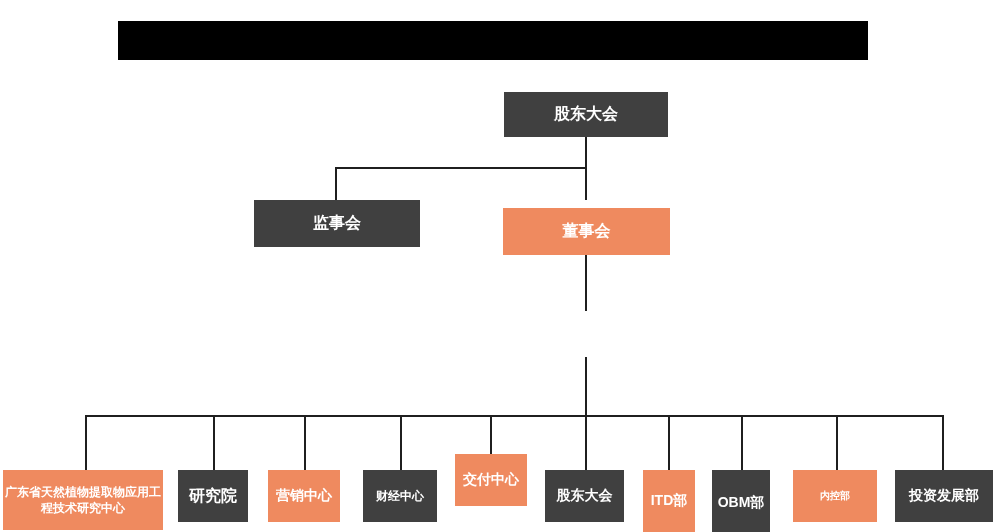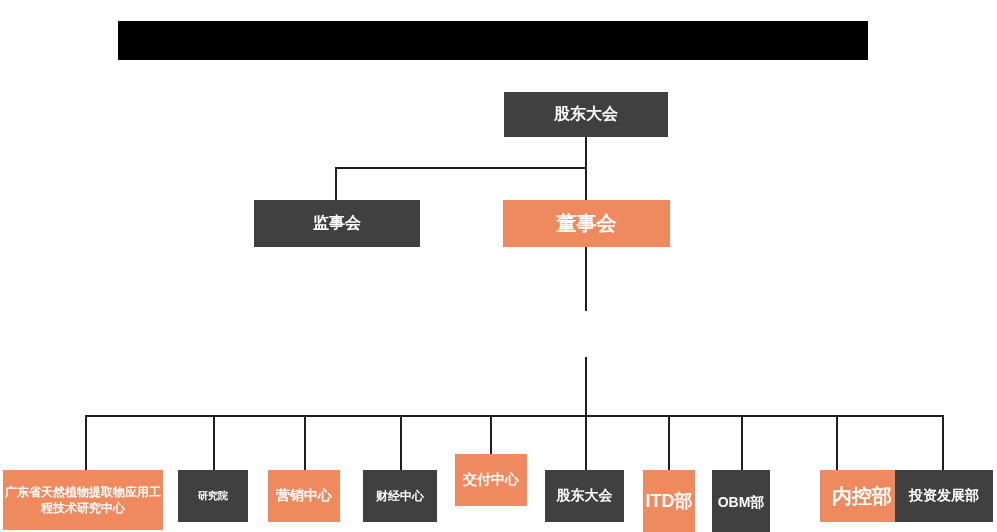--- a/index.html
+++ b/index.html
@@ -25,32 +25,32 @@
     text-align: center;
     color: #ffffff;
     font-weight: bold;
     box-sizing: border-box;
   }
   .node--dark  { background: #404040; }
   .node--light { background: #EF8A5F; }
 
   .n-shareholders { left: 504px; top:  92px; width: 164px; height: 45px; font-size: 16px; }
   .n-supervisory  { left: 254px; top: 200px; width: 166px; height: 47px; font-size: 16px; }
-  .n-board        { left: 503px; top: 200px; width: 167px; height: 47px; font-size: 20px; justify-content: center; }
+  .n-board        { left: 503px; top: 208px; width: 167px; height: 47px; font-size: 16px; justify-content: center; }
   .n-management   { left: 505px; top: 311px; width: 165px; height: 46px; font-size: 16px; }
 
   .n-b1  { left:   3px; top: 470px; width: 160px; height: 60px; font-size: 12px; line-height: 1.35; padding: 0 0; }
-  .n-b2  { left: 178px; top: 470px; width:  70px; height: 52px; font-size: 10px; }
+  .n-b2  { left: 178px; top: 470px; width:  70px; height: 52px; font-size: 16px; }
   .n-b3  { left: 268px; top: 470px; width:  72px; height: 52px; font-size: 14px; }
   .n-b4  { left: 363px; top: 470px; width:  74px; height: 52px; font-size: 12px; }
   .n-b5  { left: 455px; top: 454px; width:  72px; height: 52px; font-size: 14px; }
   .n-b6  { left: 545px; top: 470px; width:  79px; height: 52px; font-size: 14px; }
-  .n-b7  { left: 643px; top: 470px; width:  52px; height: 62px; font-size: 18px; }
+  .n-b7  { left: 643px; top: 470px; width:  52px; height: 62px; font-size: 14px; }
   .n-b8  { left: 712px; top: 470px; width:  58px; height: 66px; font-size: 14px; }
-  .n-b9  { left: 820px; top: 470px; width:  84px; height: 52px; font-size: 20px; }
+  .n-b9  { left: 793px; top: 470px; width:  84px; height: 52px; font-size: 10px; }
   .n-b10 { left: 895px; top: 470px; width:  98px; height: 52px; font-size: 14px; }
 
   .line { position: absolute; background: #1F1F1F; }
   .l-sh-down    { left: 585px; top: 137px; width:   2px; height:  63px; }
   .l-h1         { left: 335px; top: 167px; width: 252px; height:   2px; }
   .l-sup-down   { left: 335px; top: 167px; width:   2px; height:  33px; }
   .l-board-mgmt { left: 585px; top: 247px; width:   2px; height:  64px; }
   .l-mgmt-down  { left: 585px; top: 357px; width:   2px; height: 113px; }
   .l-h2         { left:  85px; top: 415px; width: 859px; height:   2px; }
   .drop { position: absolute; background: #1F1F1F; top: 415px; width: 2px; height: 55px; }

